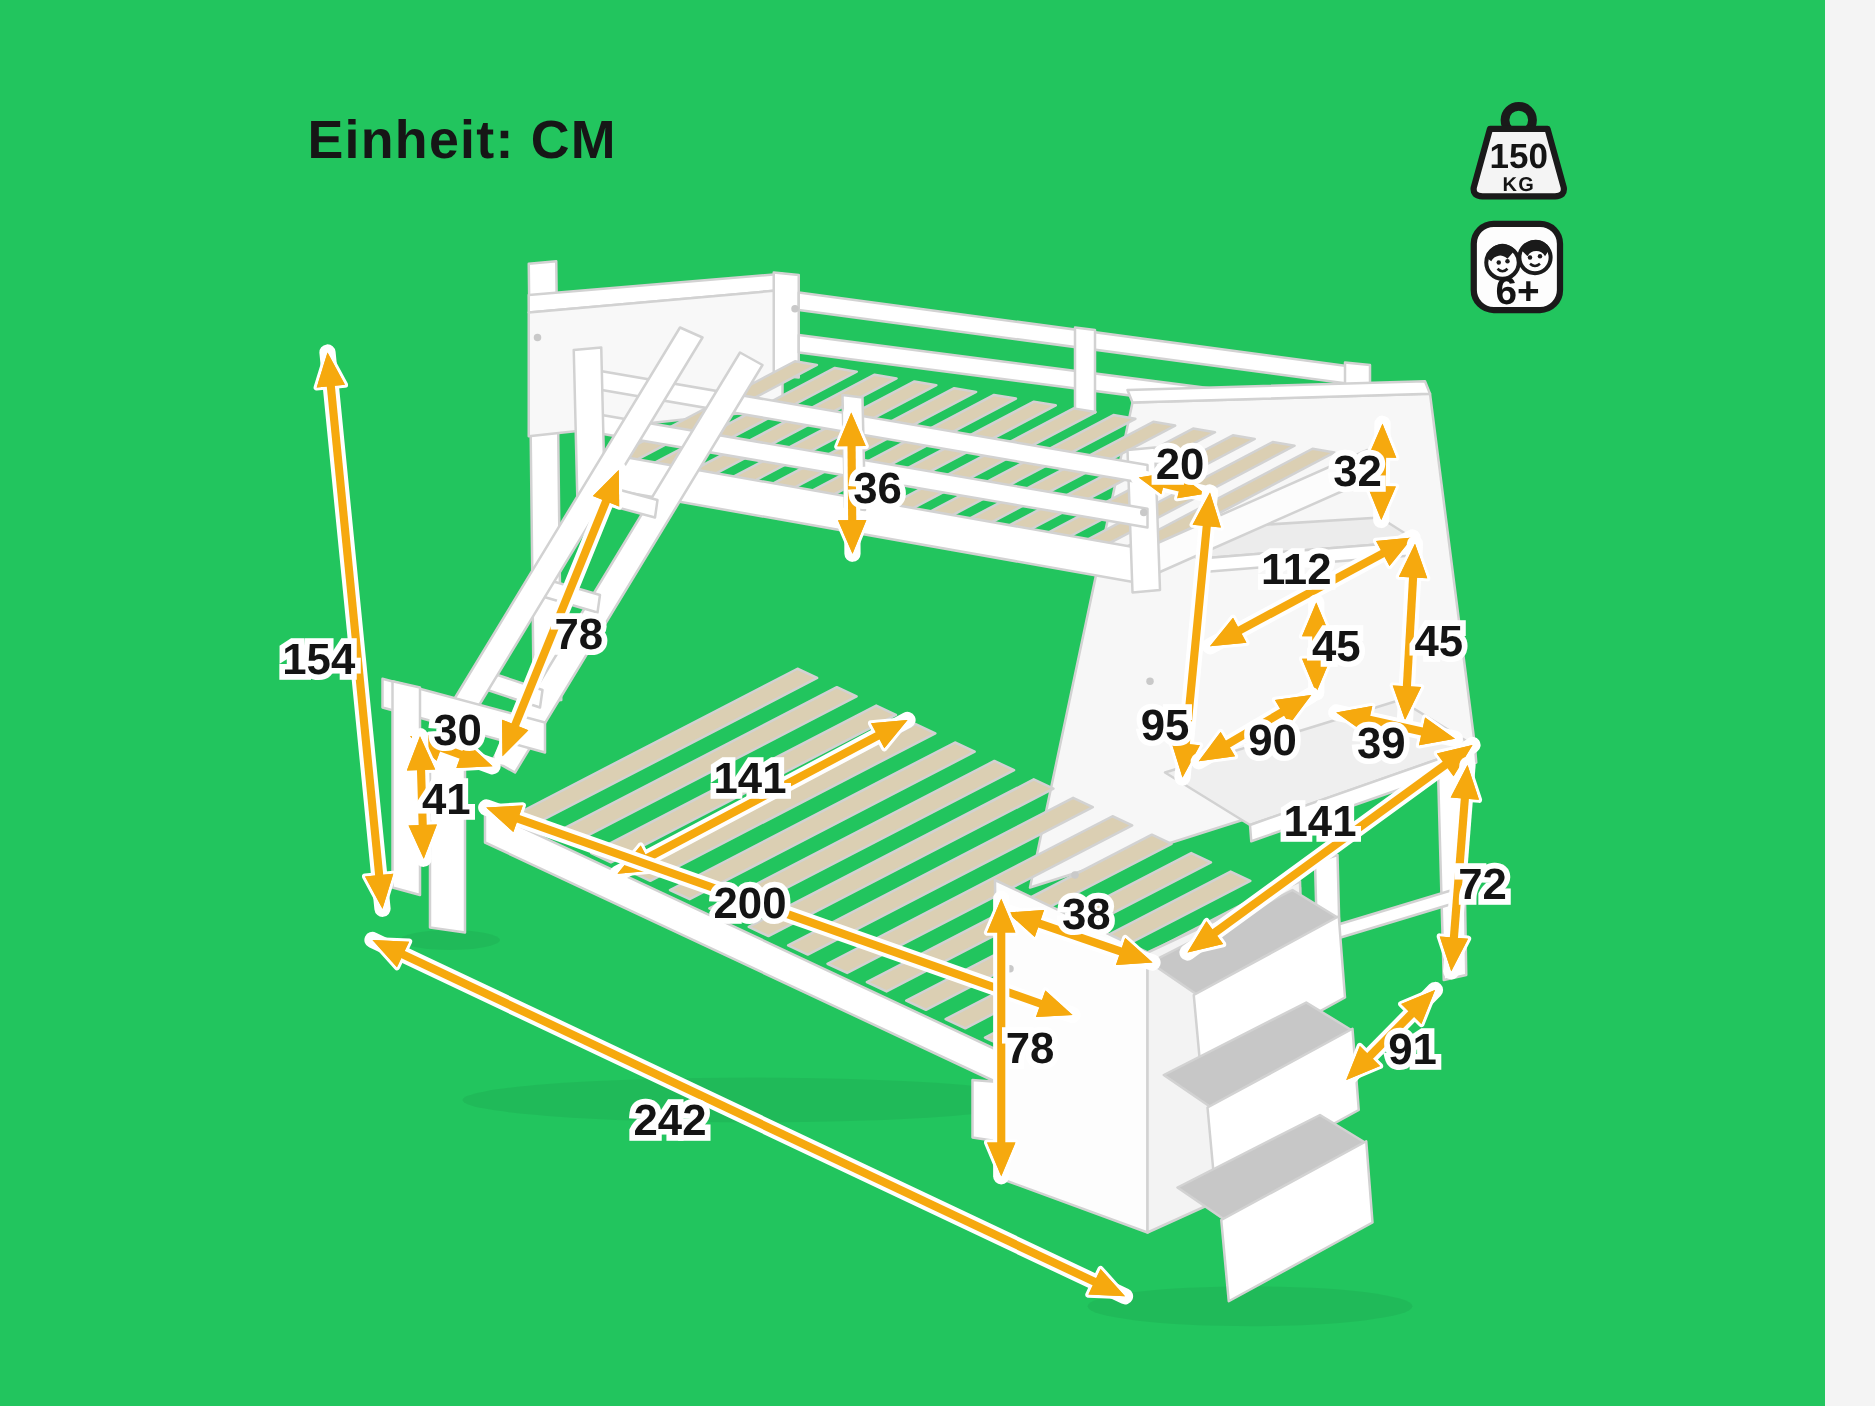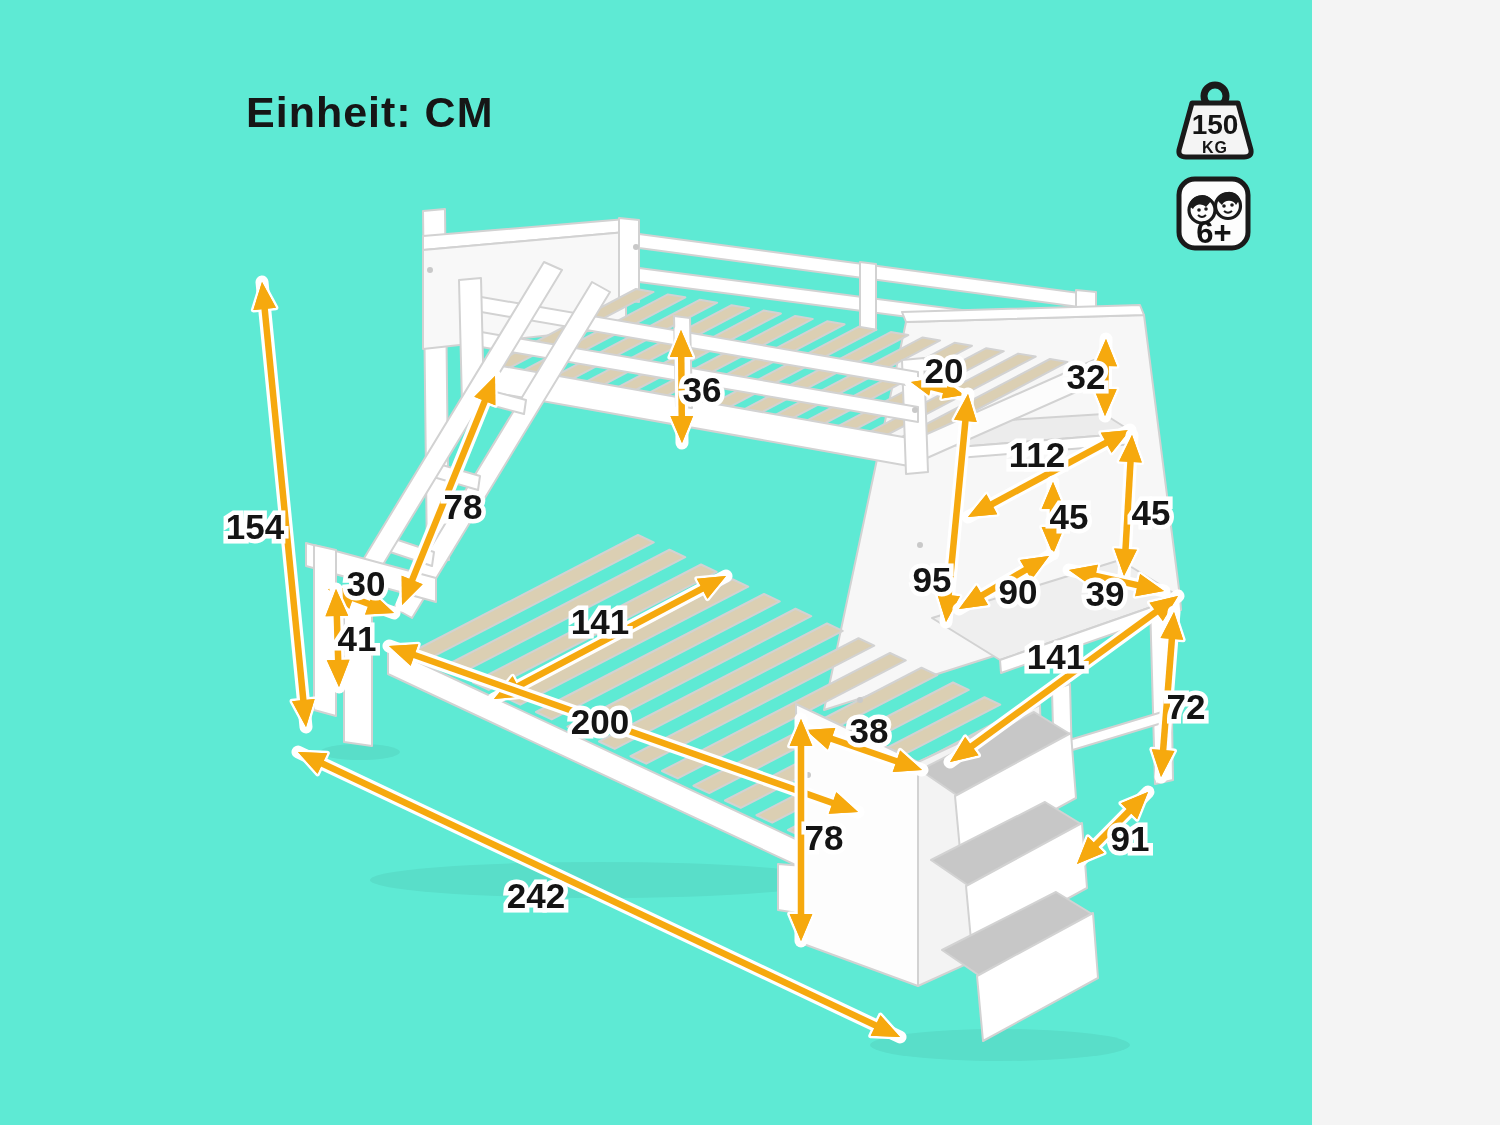--- a/index.html
+++ b/index.html
@@ -1,17 +1,17 @@
 <!DOCTYPE html>
 <html><head>
 <meta charset="utf-8">
 <style>
   html,body{margin:0;padding:0;}
   body{width:1500px;height:1125px;background:#f4f4f4;font-family:"Liberation Sans",sans-serif;overflow:hidden;}
-  .stage{position:relative;width:1312px;height:1125px;background:#5eead4;}
+  .stage{position:relative;width:1460px;height:1125px;background:#22c55e;}
   .unit-label{position:absolute;left:246px;top:88px;font-size:43px;font-weight:600;color:#161616;letter-spacing:1px;}
   svg{position:absolute;left:0;top:0;}
   .bed path, .bed rect{stroke:#d2d2d2;stroke-width:2;stroke-linejoin:round;}
   .dim-label{font-size:35px;font-weight:700;fill:#141414;stroke:#ffffff;stroke-width:9px;paint-order:stroke;text-anchor:middle;}
   .icon-stroke{fill:none;stroke:#1a1a1a;}
   .icon-text{fill:#141414;text-anchor:middle;font-weight:700;}
 </style>
 </head>
 <body>
 

